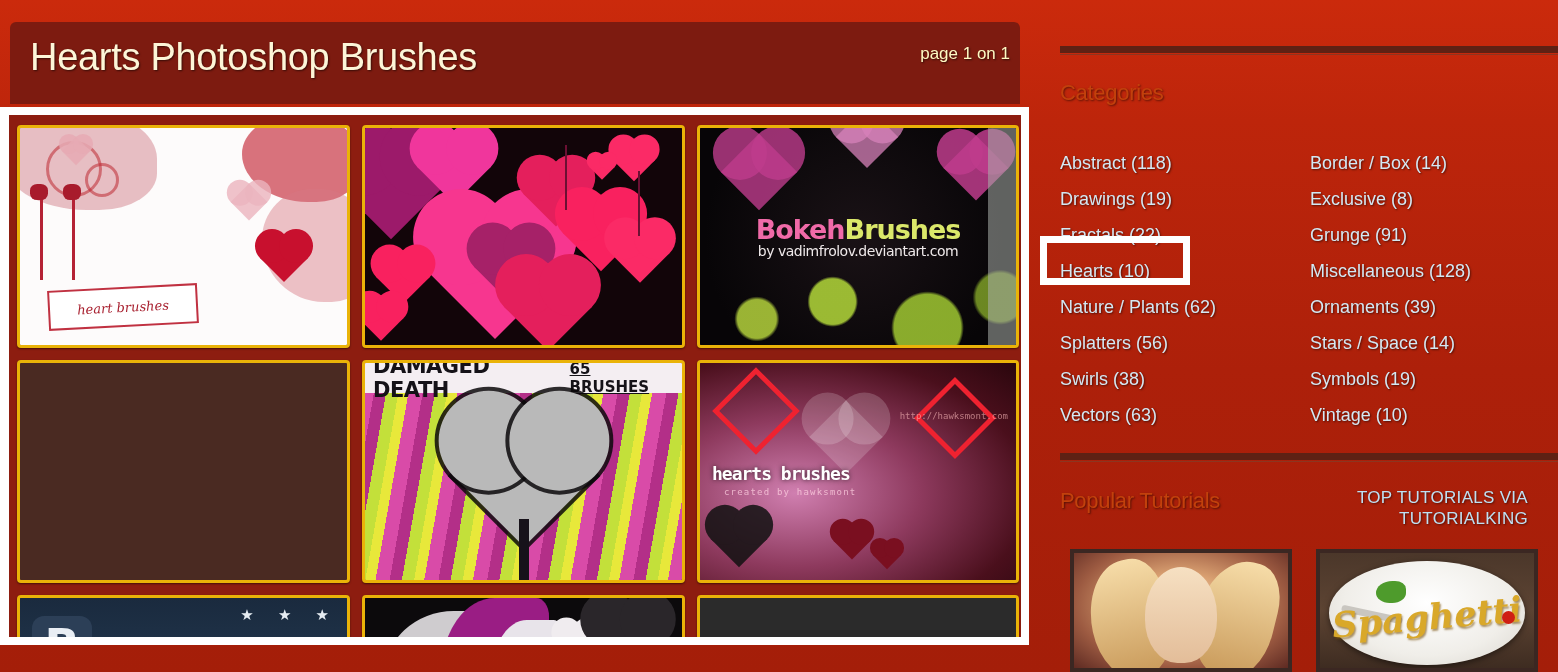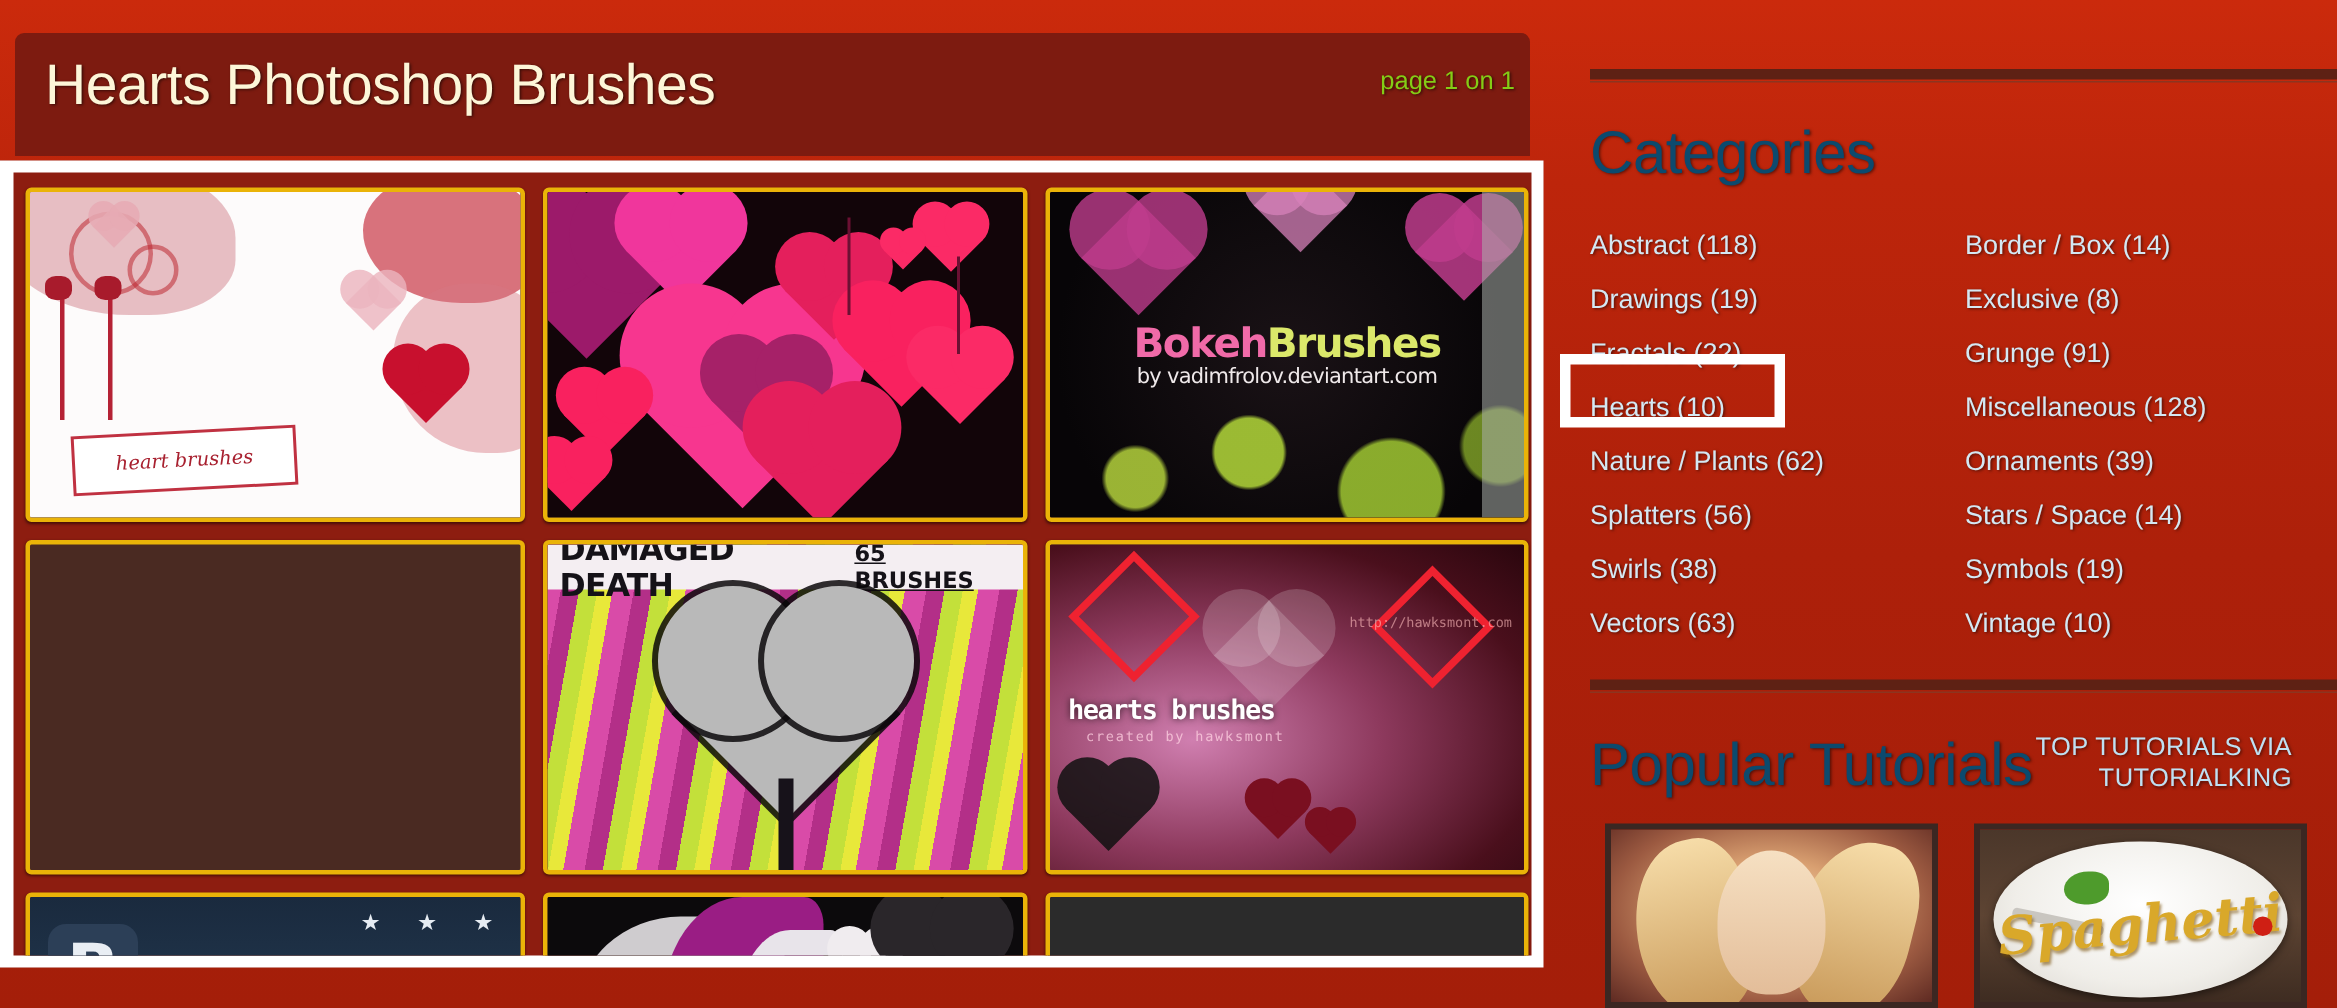--- a/index.html
+++ b/index.html
@@ -29,21 +29,21 @@
     font-size: 38px; color: #fdf6d8; font-weight: 400;
     letter-spacing: -0.3px;
     text-shadow: 1px 1px 2px rgba(0,0,0,.55);
     white-space: nowrap;
   }
   #pager-box {
     position: absolute; right: 10px; top: 22px;
     text-align: right;
   }
   #page-indicator {
-    font-size: 17px; color: #84cc16;
+    font-size: 17px; color: #fef9c3;
     text-shadow: 1px 1px 2px rgba(0,0,0,.6);
     margin-bottom: 4px;
   }
   #filter-row {
     display: flex; align-items: center; justify-content: flex-end;
     gap: 7px;
   }
   #filter-label {
     font-size: 17px; color: #f3eccd;
     text-shadow: 1px 1px 2px rgba(0,0,0,.6);
@@ -281,21 +281,21 @@
     margin-top: 0;
     height: 9px;
     border-top: 7px solid #5e2114;
     border-bottom: 1px solid #8c3520;
     width: 100%;
   }
   #rule-1 { position: absolute; left: 30px; right: 30px; top: 46px; }
   #rule-2 { position: absolute; left: 30px; right: 30px; top: 453px; }
 
   .section-title {
-    font-size: 40px; color: #0c4a6e; font-weight: 400;
+    font-size: 22px; color: #c2410c; font-weight: 400;
     text-shadow: 1px 1px 2px rgba(0,0,0,.5);
     letter-spacing: -.3px;
   }
   #categories-title { position: absolute; left: 30px; top: 80px; }
 
   #category-list {
     position: absolute; left: 30px; top: 151px;
     width: 470px;
     display: grid;
     grid-template-columns: 250px 220px;

